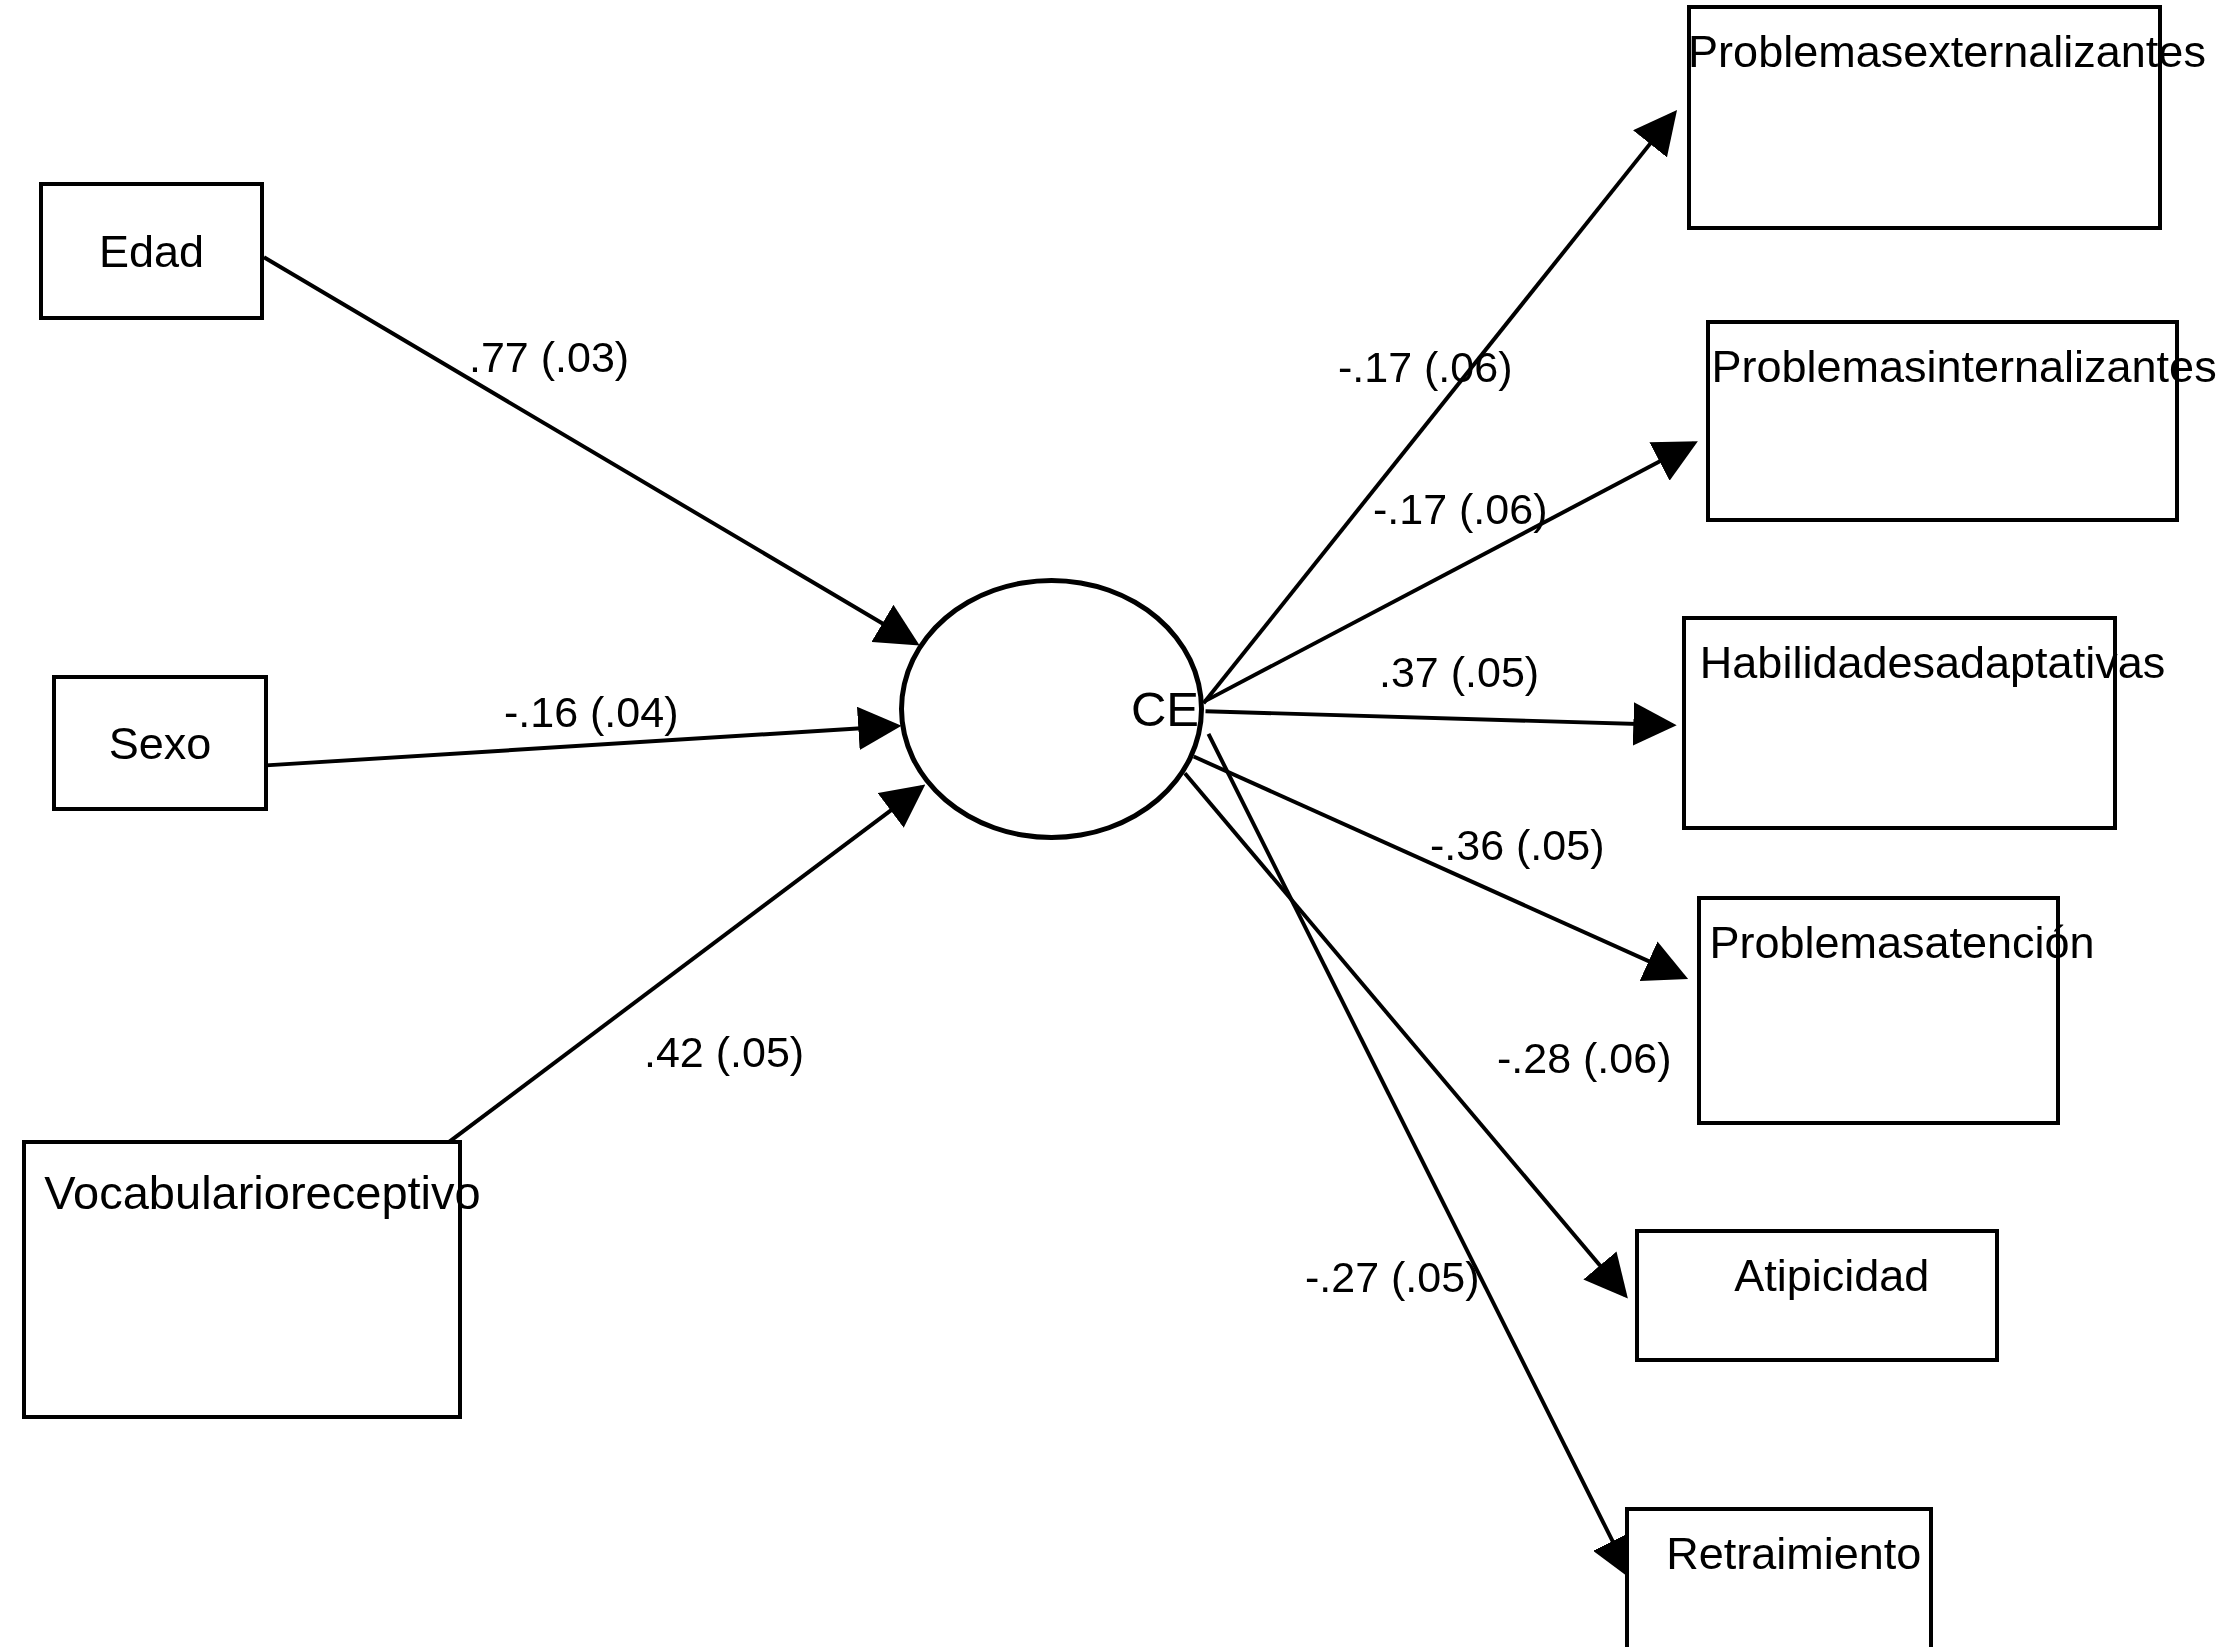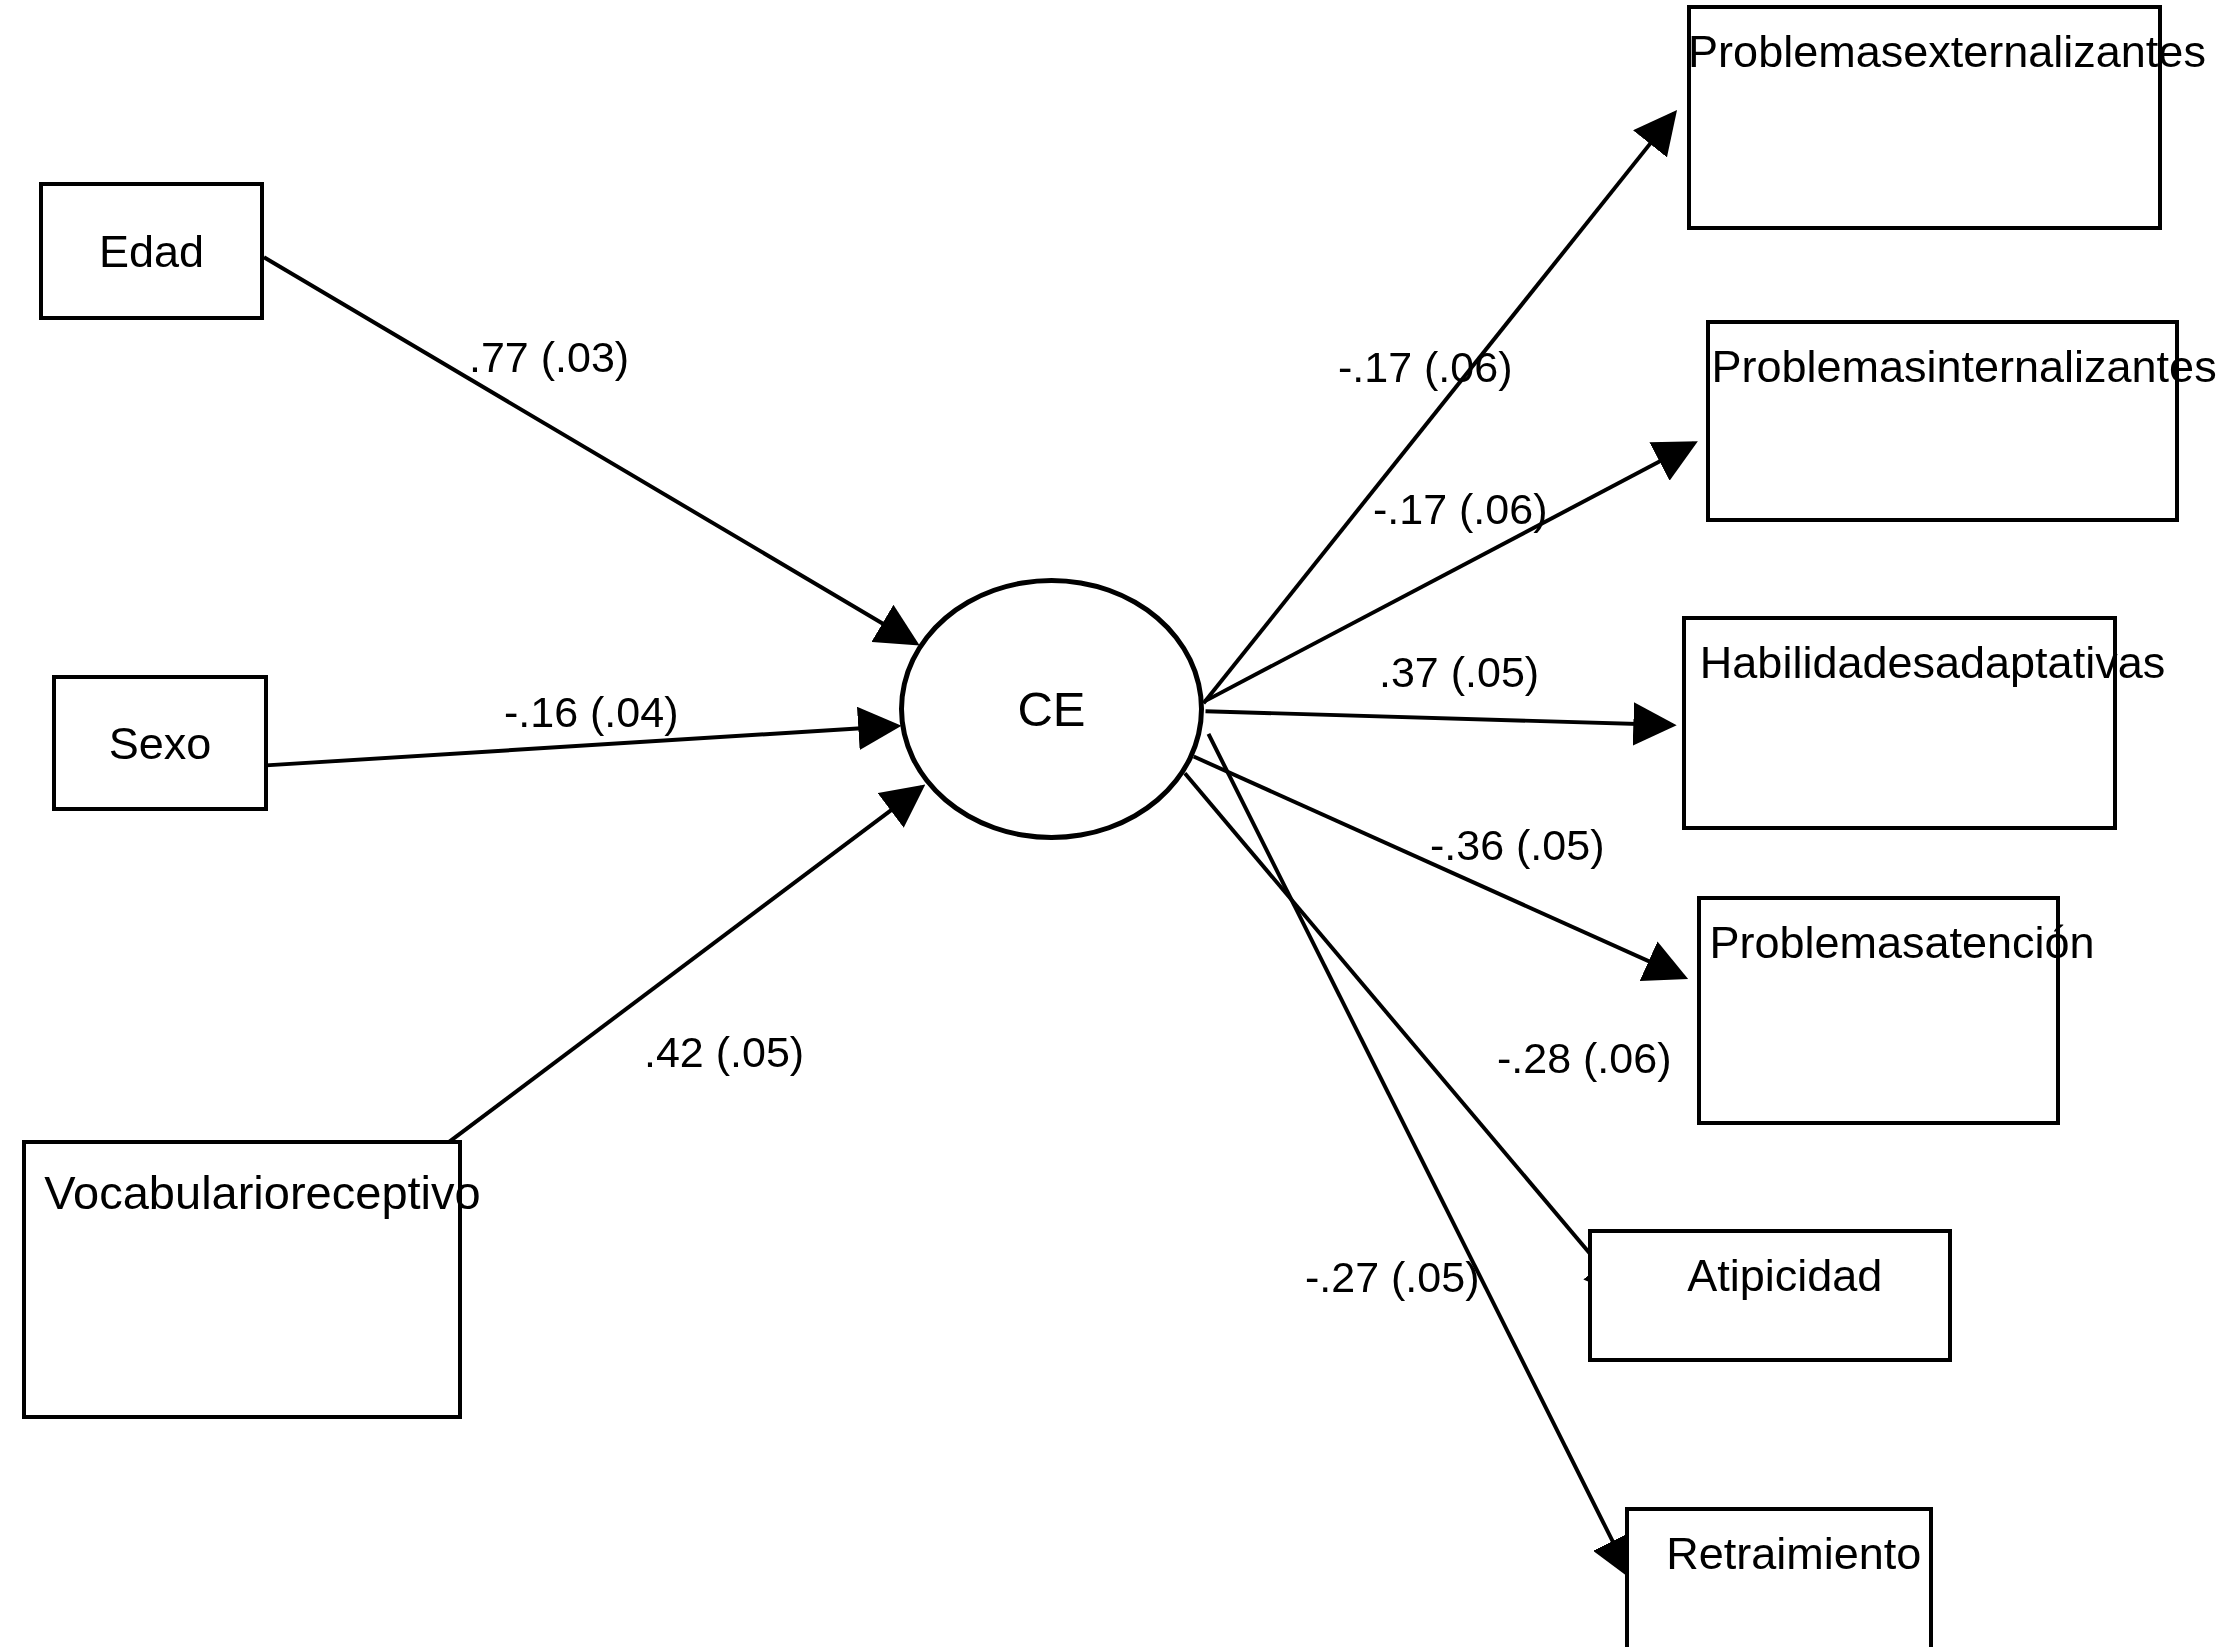--- a/index.html
+++ b/index.html
@@ -36,21 +36,21 @@
   .node.centered { align-items: center; }
   .node .ln { display: block; }
   .ellipse {
     position: absolute;
     box-sizing: border-box;
     border: 5.9px solid #000000;
     border-radius: 50%;
     background: #ffffff;
     display: flex;
     align-items: center;
-    justify-content: center;
+    justify-content: flex-end;
     font-size: 49px;
     color: #000000;
   }
   .coef {
     position: absolute;
     font-size: 43px;
     color: #000000;
     white-space: nowrap;
   }
   line.path { stroke: #000000; stroke-width: 4; }
@@ -109,21 +109,21 @@
   <div class="node" style="left:1682px; top:616px; width:435px; height:214px; padding-left:66px;">
     <span class="ln">Habilidades</span>
     <span class="ln">adaptativas</span>
   </div>
 
   <div class="node" style="left:1697px; top:896px; width:363px; height:229px; padding-left:47px;">
     <span class="ln">Problemas</span>
     <span class="ln">atención</span>
   </div>
 
-  <div class="node" style="left:1588px; top:1229px; width:364px; height:133px; padding-left:29.6px;">
+  <div class="node" style="left:1635px; top:1229px; width:364px; height:133px; padding-left:29.6px;">
     <span class="ln">Atipicidad</span>
   </div>
 
   <div class="node" style="left:1625px; top:1507px; width:308px; height:168px; padding-left:29.6px;">
     <span class="ln">Retraimiento</span>
   </div>
 
   <div class="coef" style="left:469px; top:333px;">.77 (.03)</div>
   <div class="coef" style="left:504px; top:688px;">-.16 (.04)</div>
   <div class="coef" style="left:644px; top:1028px;">.42 (.05)</div>

